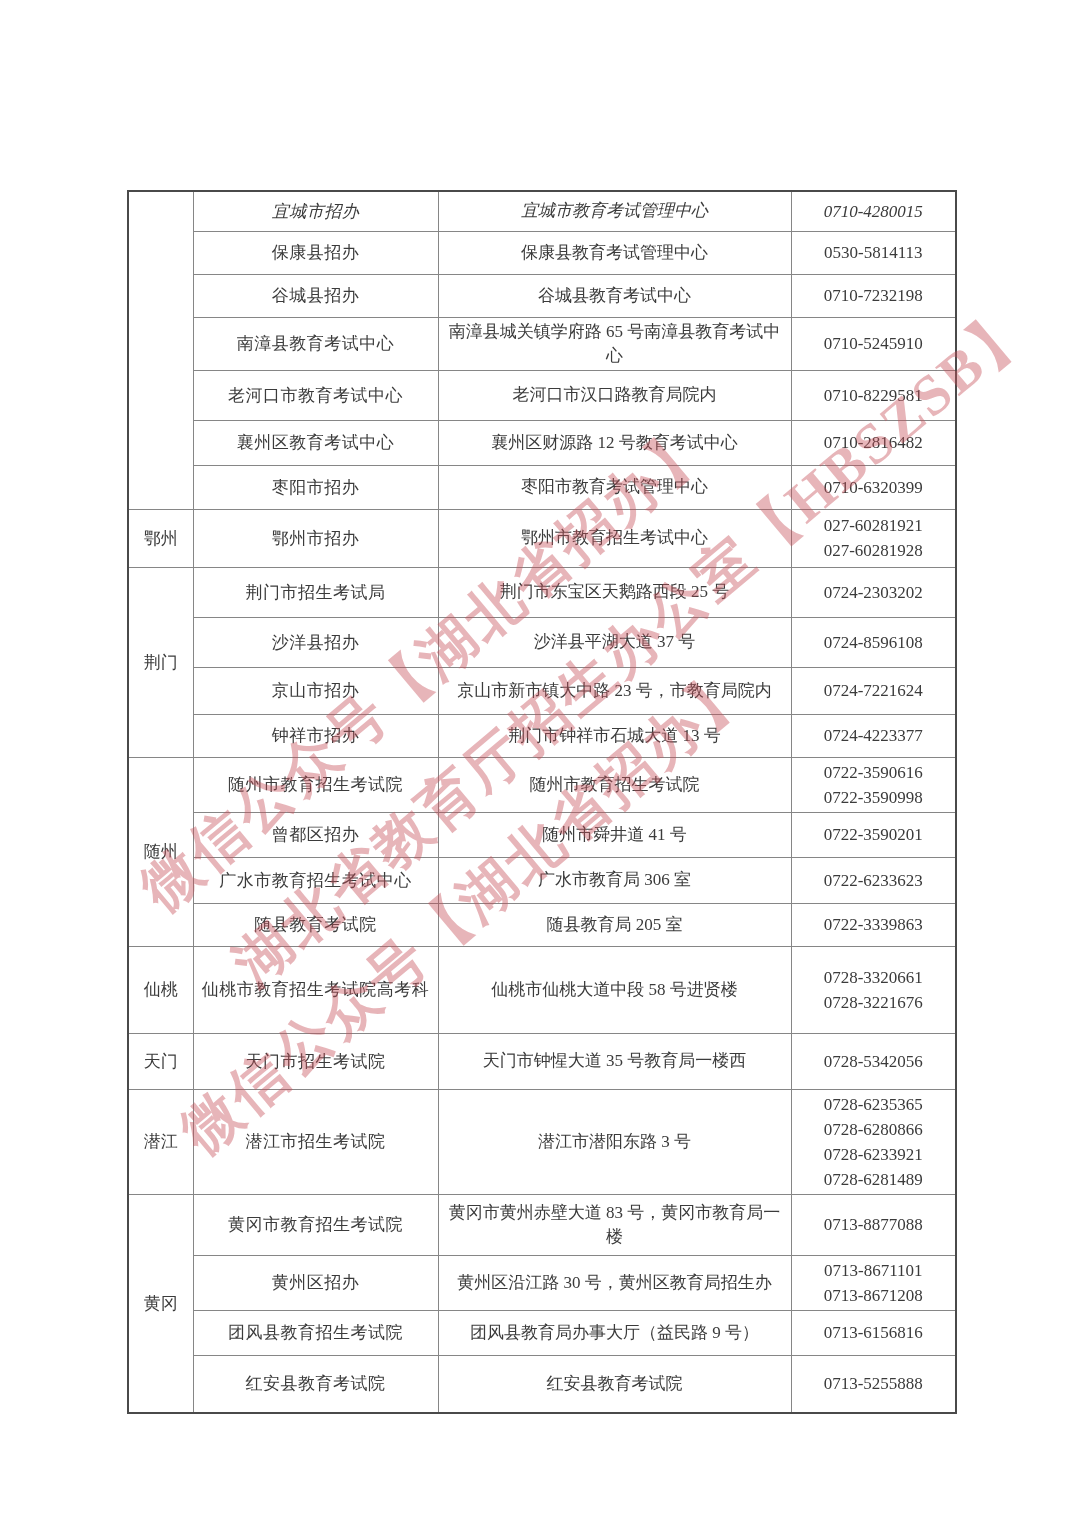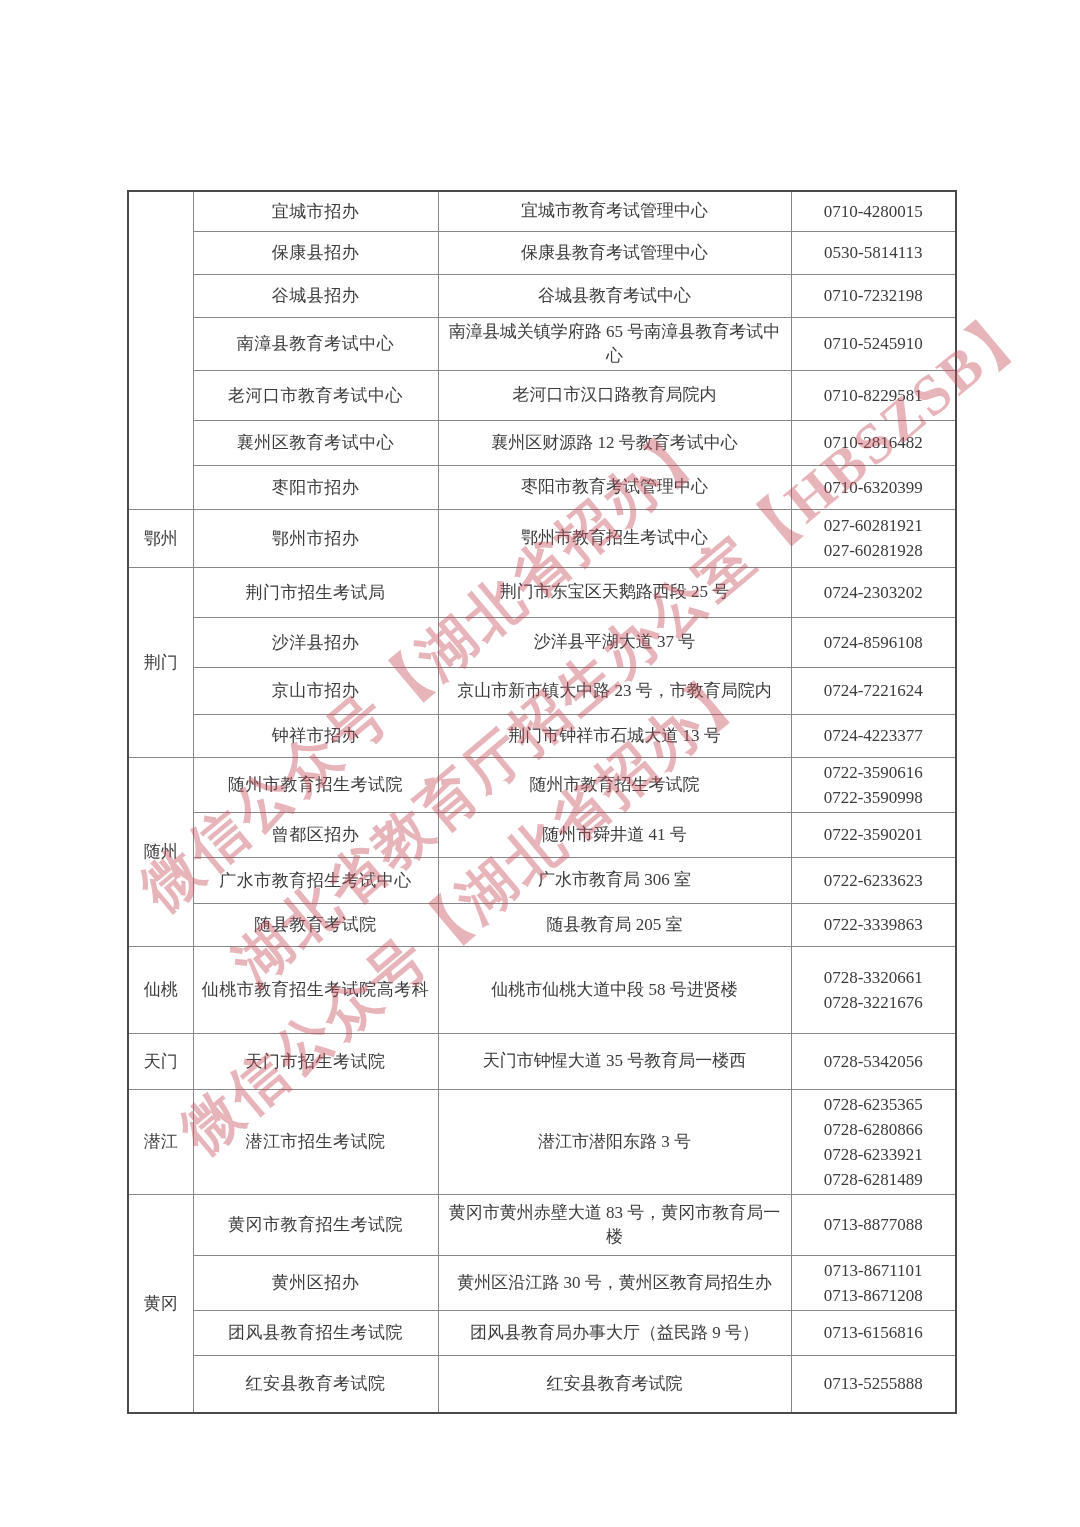--- a/index.html
+++ b/index.html
@@ -66,21 +66,21 @@
 <div class="page">
 
   <table class="contact">
     <colgroup>
       <col style="width:65px">
       <col style="width:245px">
       <col style="width:353px">
       <col style="width:165px">
     </colgroup>
     <tbody>
-        <tr style="height: 40px;">
+        <tr style="height: 40px; font-style: italic;">
           <td rowspan="7" class="city"></td>
           <td class="office">宜城市招办</td>
           <td class="address">宜城市教育考试管理中心</td>
           <td class="phone">
             <div class="ph">0710-4280015</div>
           </td>
         </tr>
         <tr style="height: 43px; margin-left: 29px;">
           <td class="office">保康县招办</td>
           <td class="address">保康县教育考试管理中心</td>

